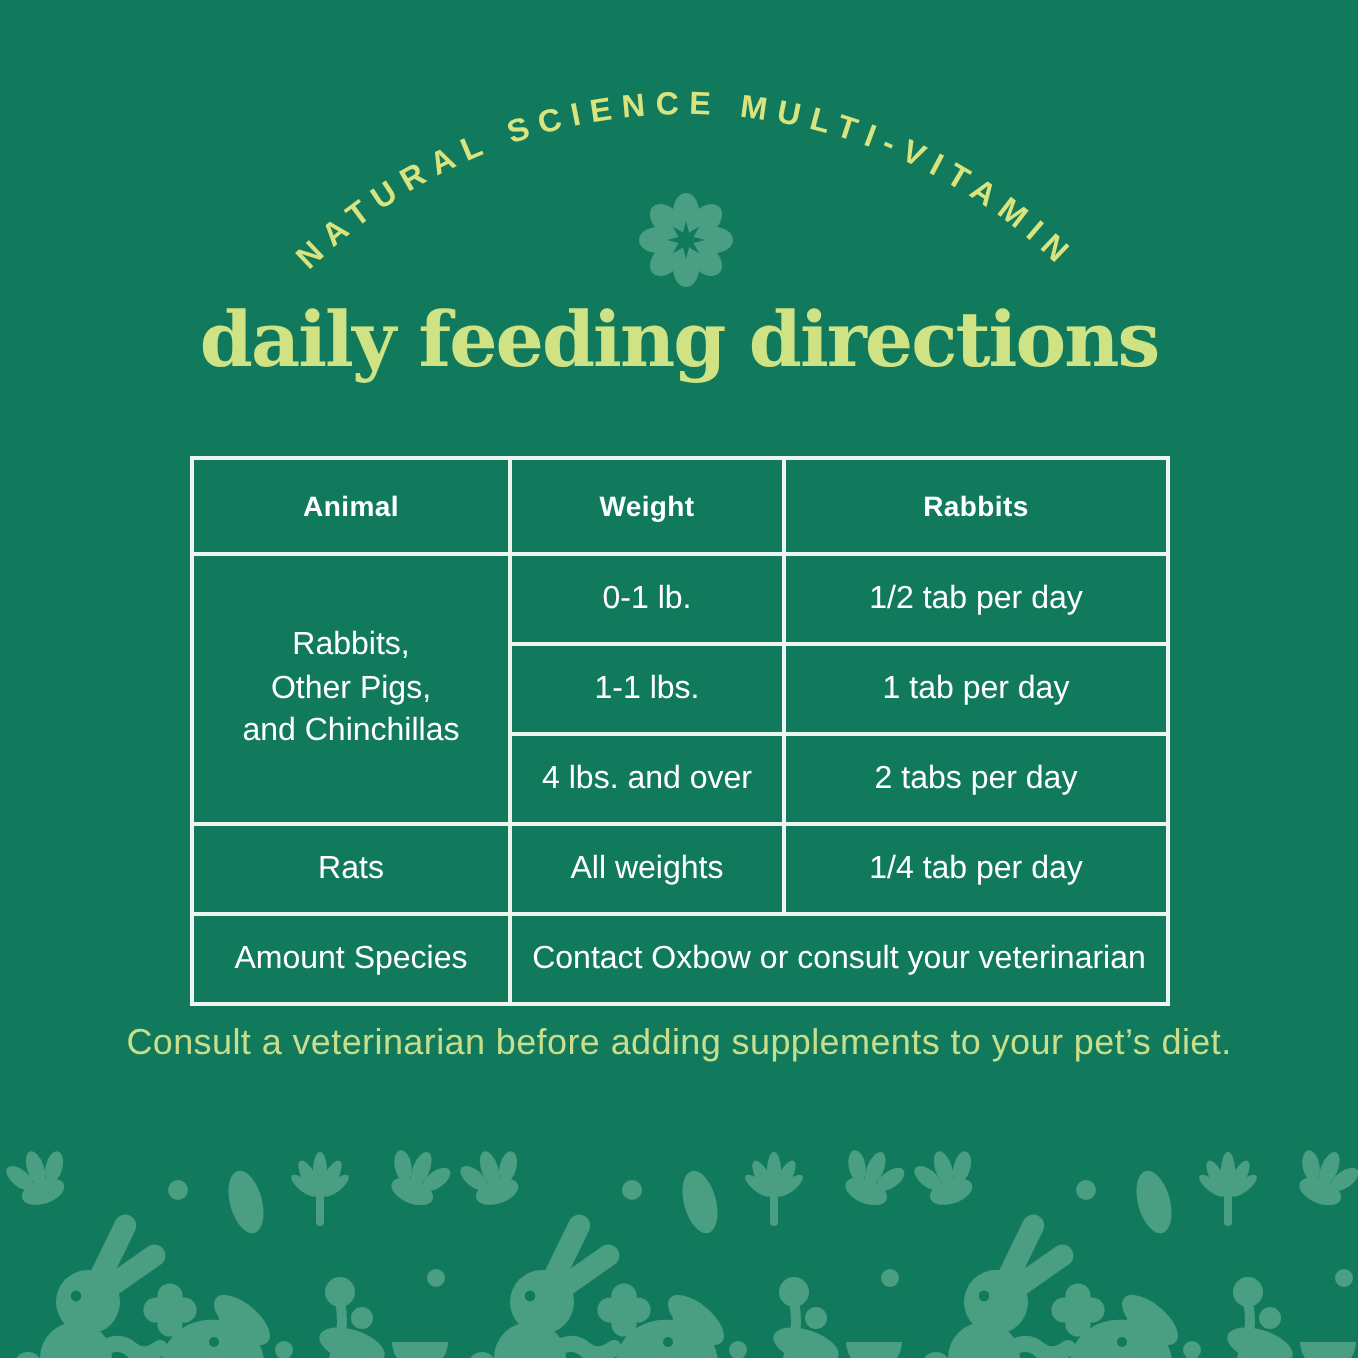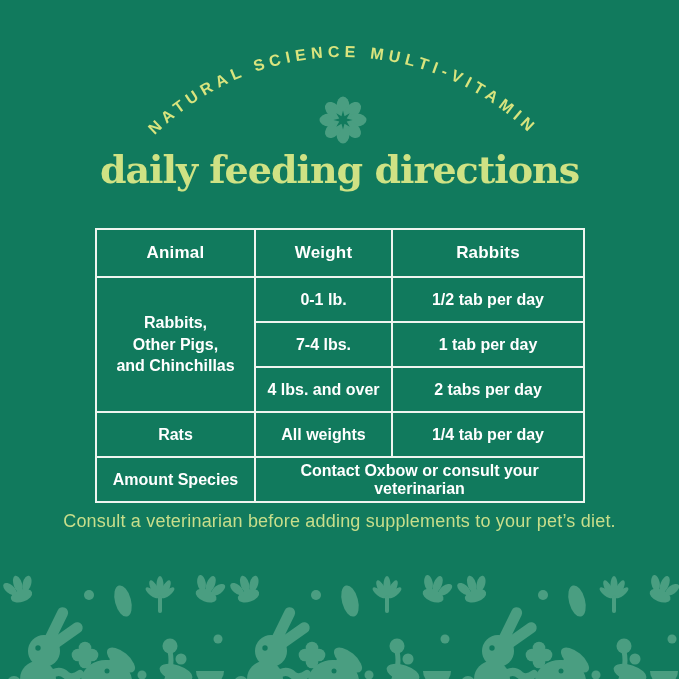--- a/index.html
+++ b/index.html
@@ -36,22 +36,22 @@
     position:absolute;left:95px;top:228px;width:488px;
     border-collapse:collapse;table-layout:fixed;
     color:var(--table-white);text-align:center;
   }
   .feed-table th,.feed-table td{
     border:2px solid var(--border-white);
     padding:2px 4px;vertical-align:middle;
   }
   .feed-table thead tr{height:48px;}
   .feed-table tbody tr{height:45px;}
-  .feed-table th{font-size:17px;font-weight:bold;letter-spacing:.2px;}
-  .feed-table td{font-size:16px;font-weight:bold;}
+  .feed-table th{font-size:14px;font-weight:bold;letter-spacing:.2px;}
+  .feed-table td{font-size:16px;font-weight:normal;}
   .animal-lines span{display:block;line-height:1.35;}
   .note-cell{font-size:15px;}
   .footer-note{
     position:absolute;left:0;top:511px;width:100%;margin:0;
     text-align:center;font-size:18px;letter-spacing:.2px;
     color:var(--footer-green);
   }
   .pattern-svg{position:absolute;left:0;top:575px;}
   .ps{fill:var(--pattern-green);}
   .pl{stroke:var(--pattern-green);fill:none;stroke-linecap:round;}
@@ -104,21 +104,21 @@
       <tr>
         <td rowspan="3" class="animal-lines">
           <span>Rabbits,</span>
           <span>Other Pigs,</span>
           <span>and Chinchillas</span>
         </td>
         <td>0-1 lb.</td>
         <td>1/2 tab per day</td>
       </tr>
       <tr>
-        <td>7-4 lbs.</td>
+        <td>1-1 lbs.</td>
         <td>1 tab per day</td>
       </tr>
       <tr>
         <td>4 lbs. and over</td>
         <td>2 tabs per day</td>
       </tr>
       <tr>
         <td>Rats</td>
         <td>All weights</td>
         <td>1/4 tab per day</td>

